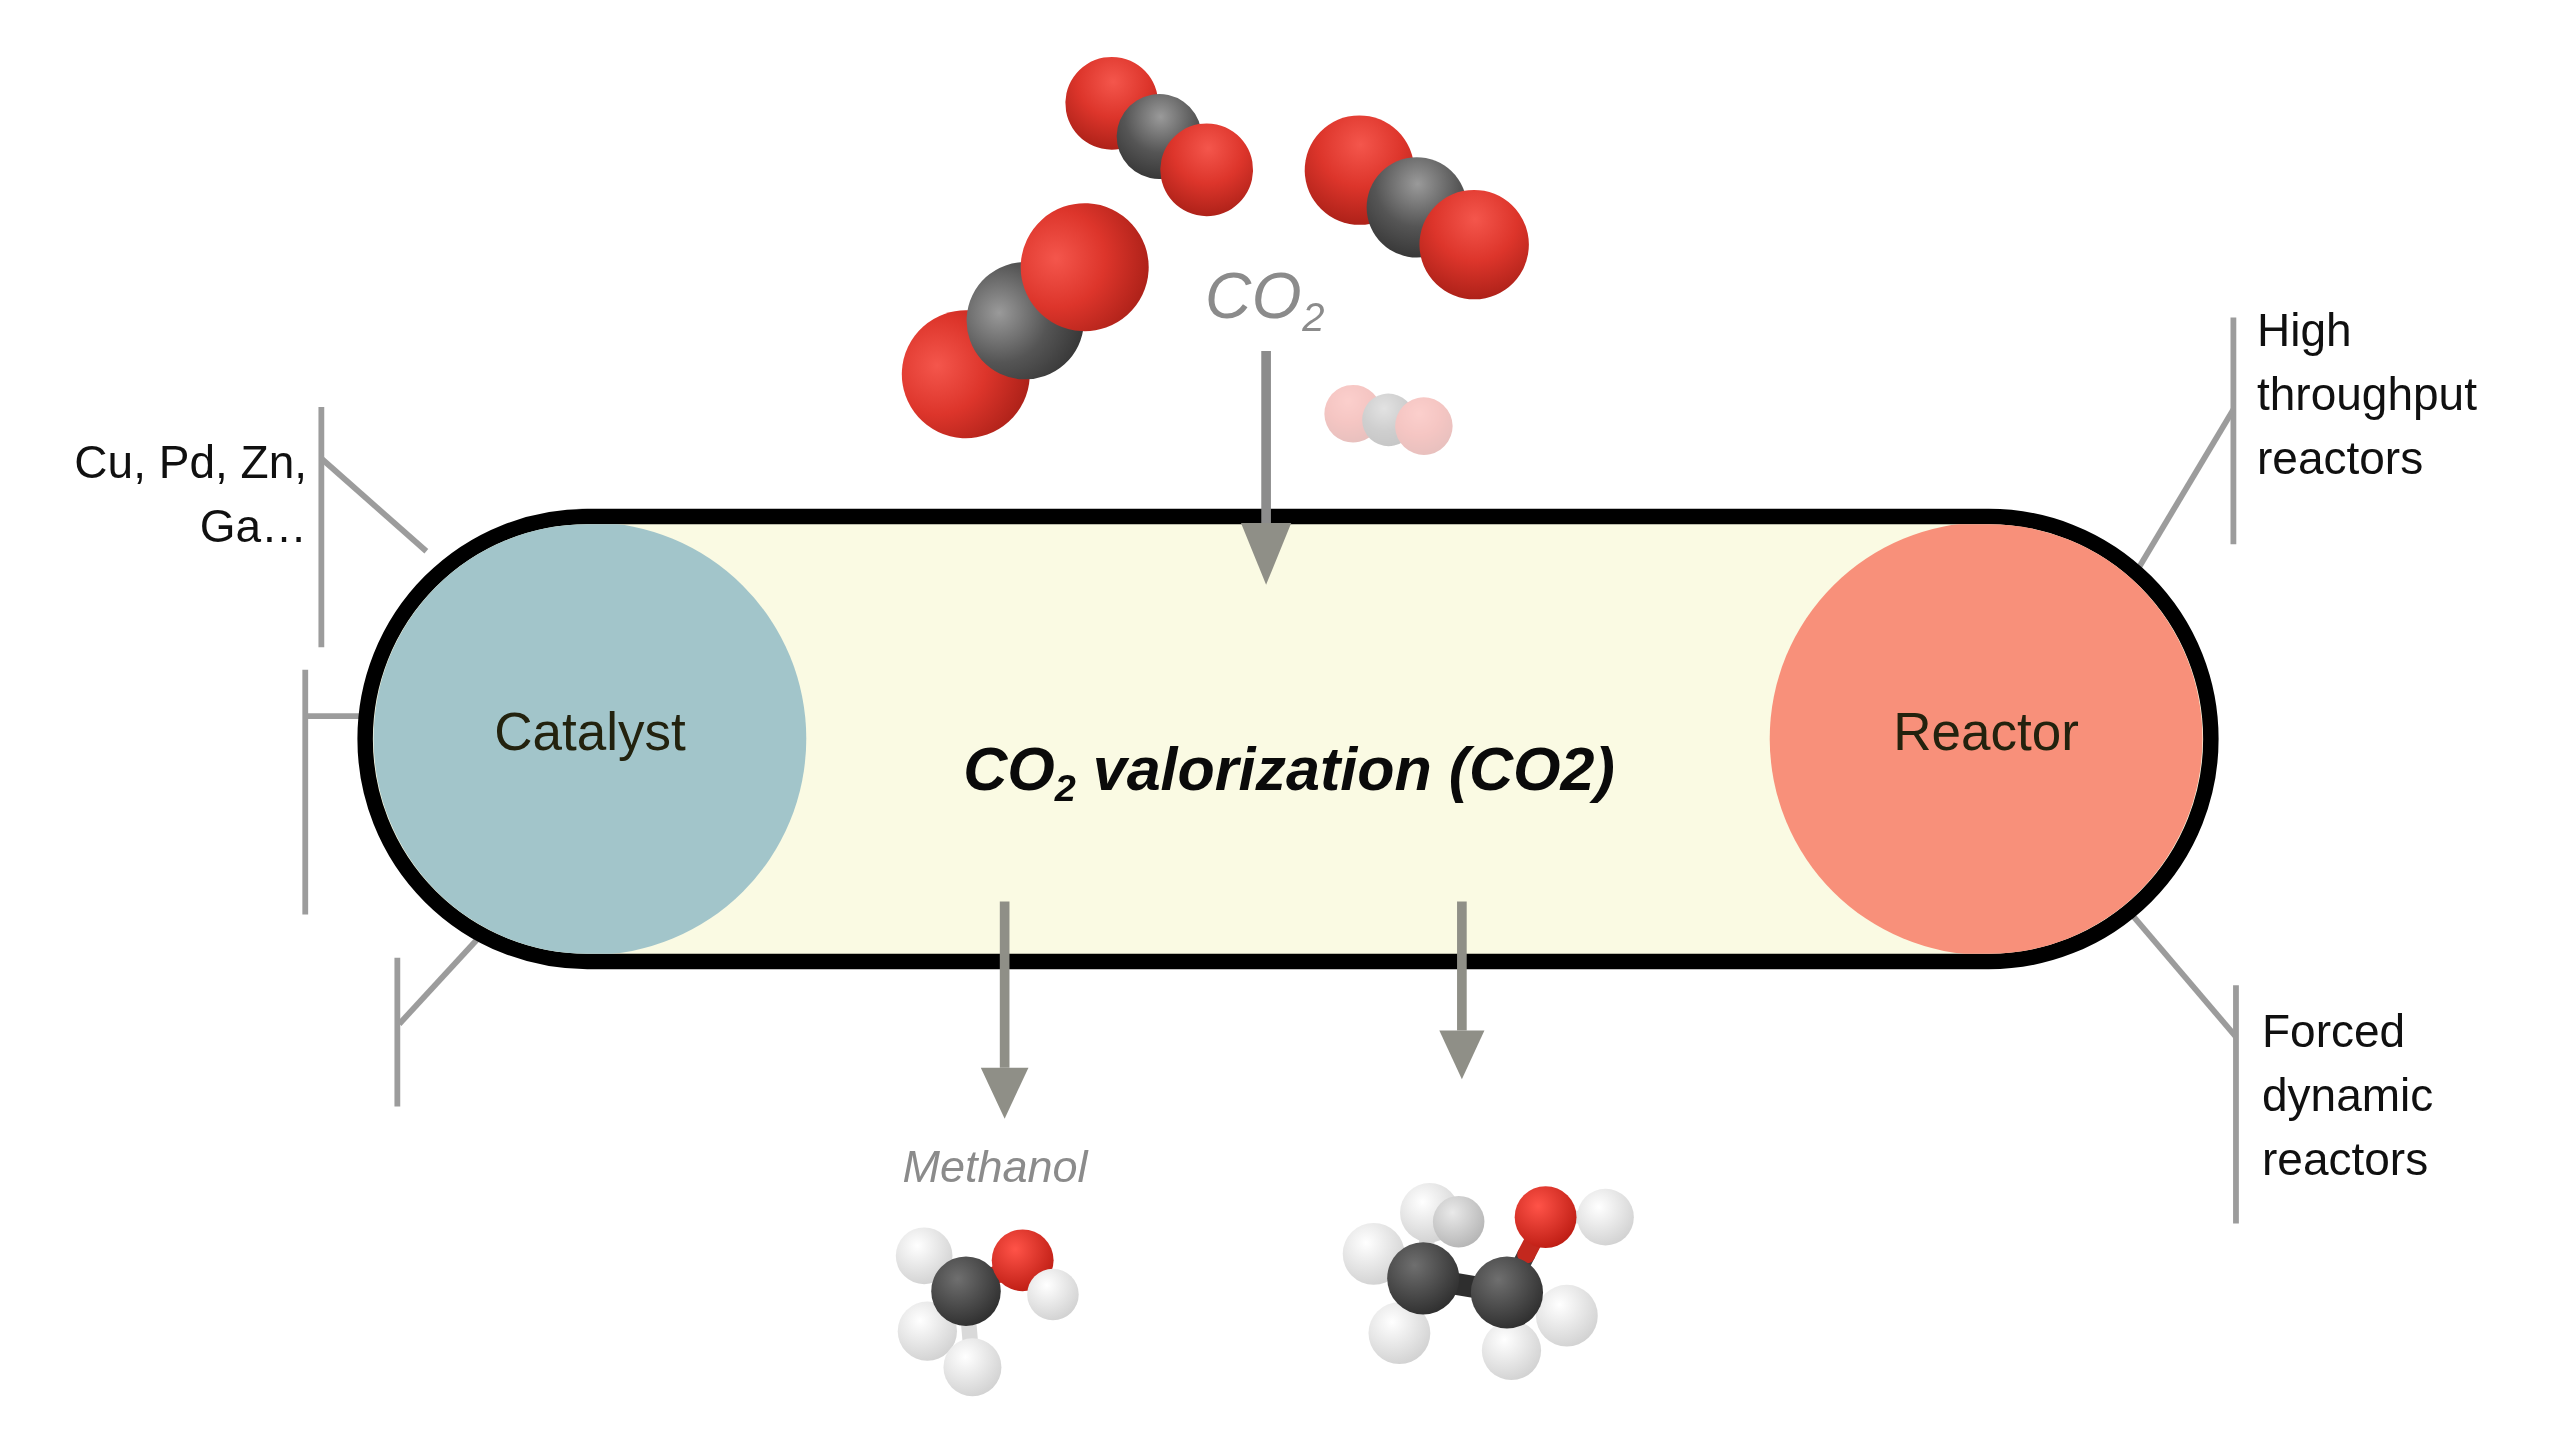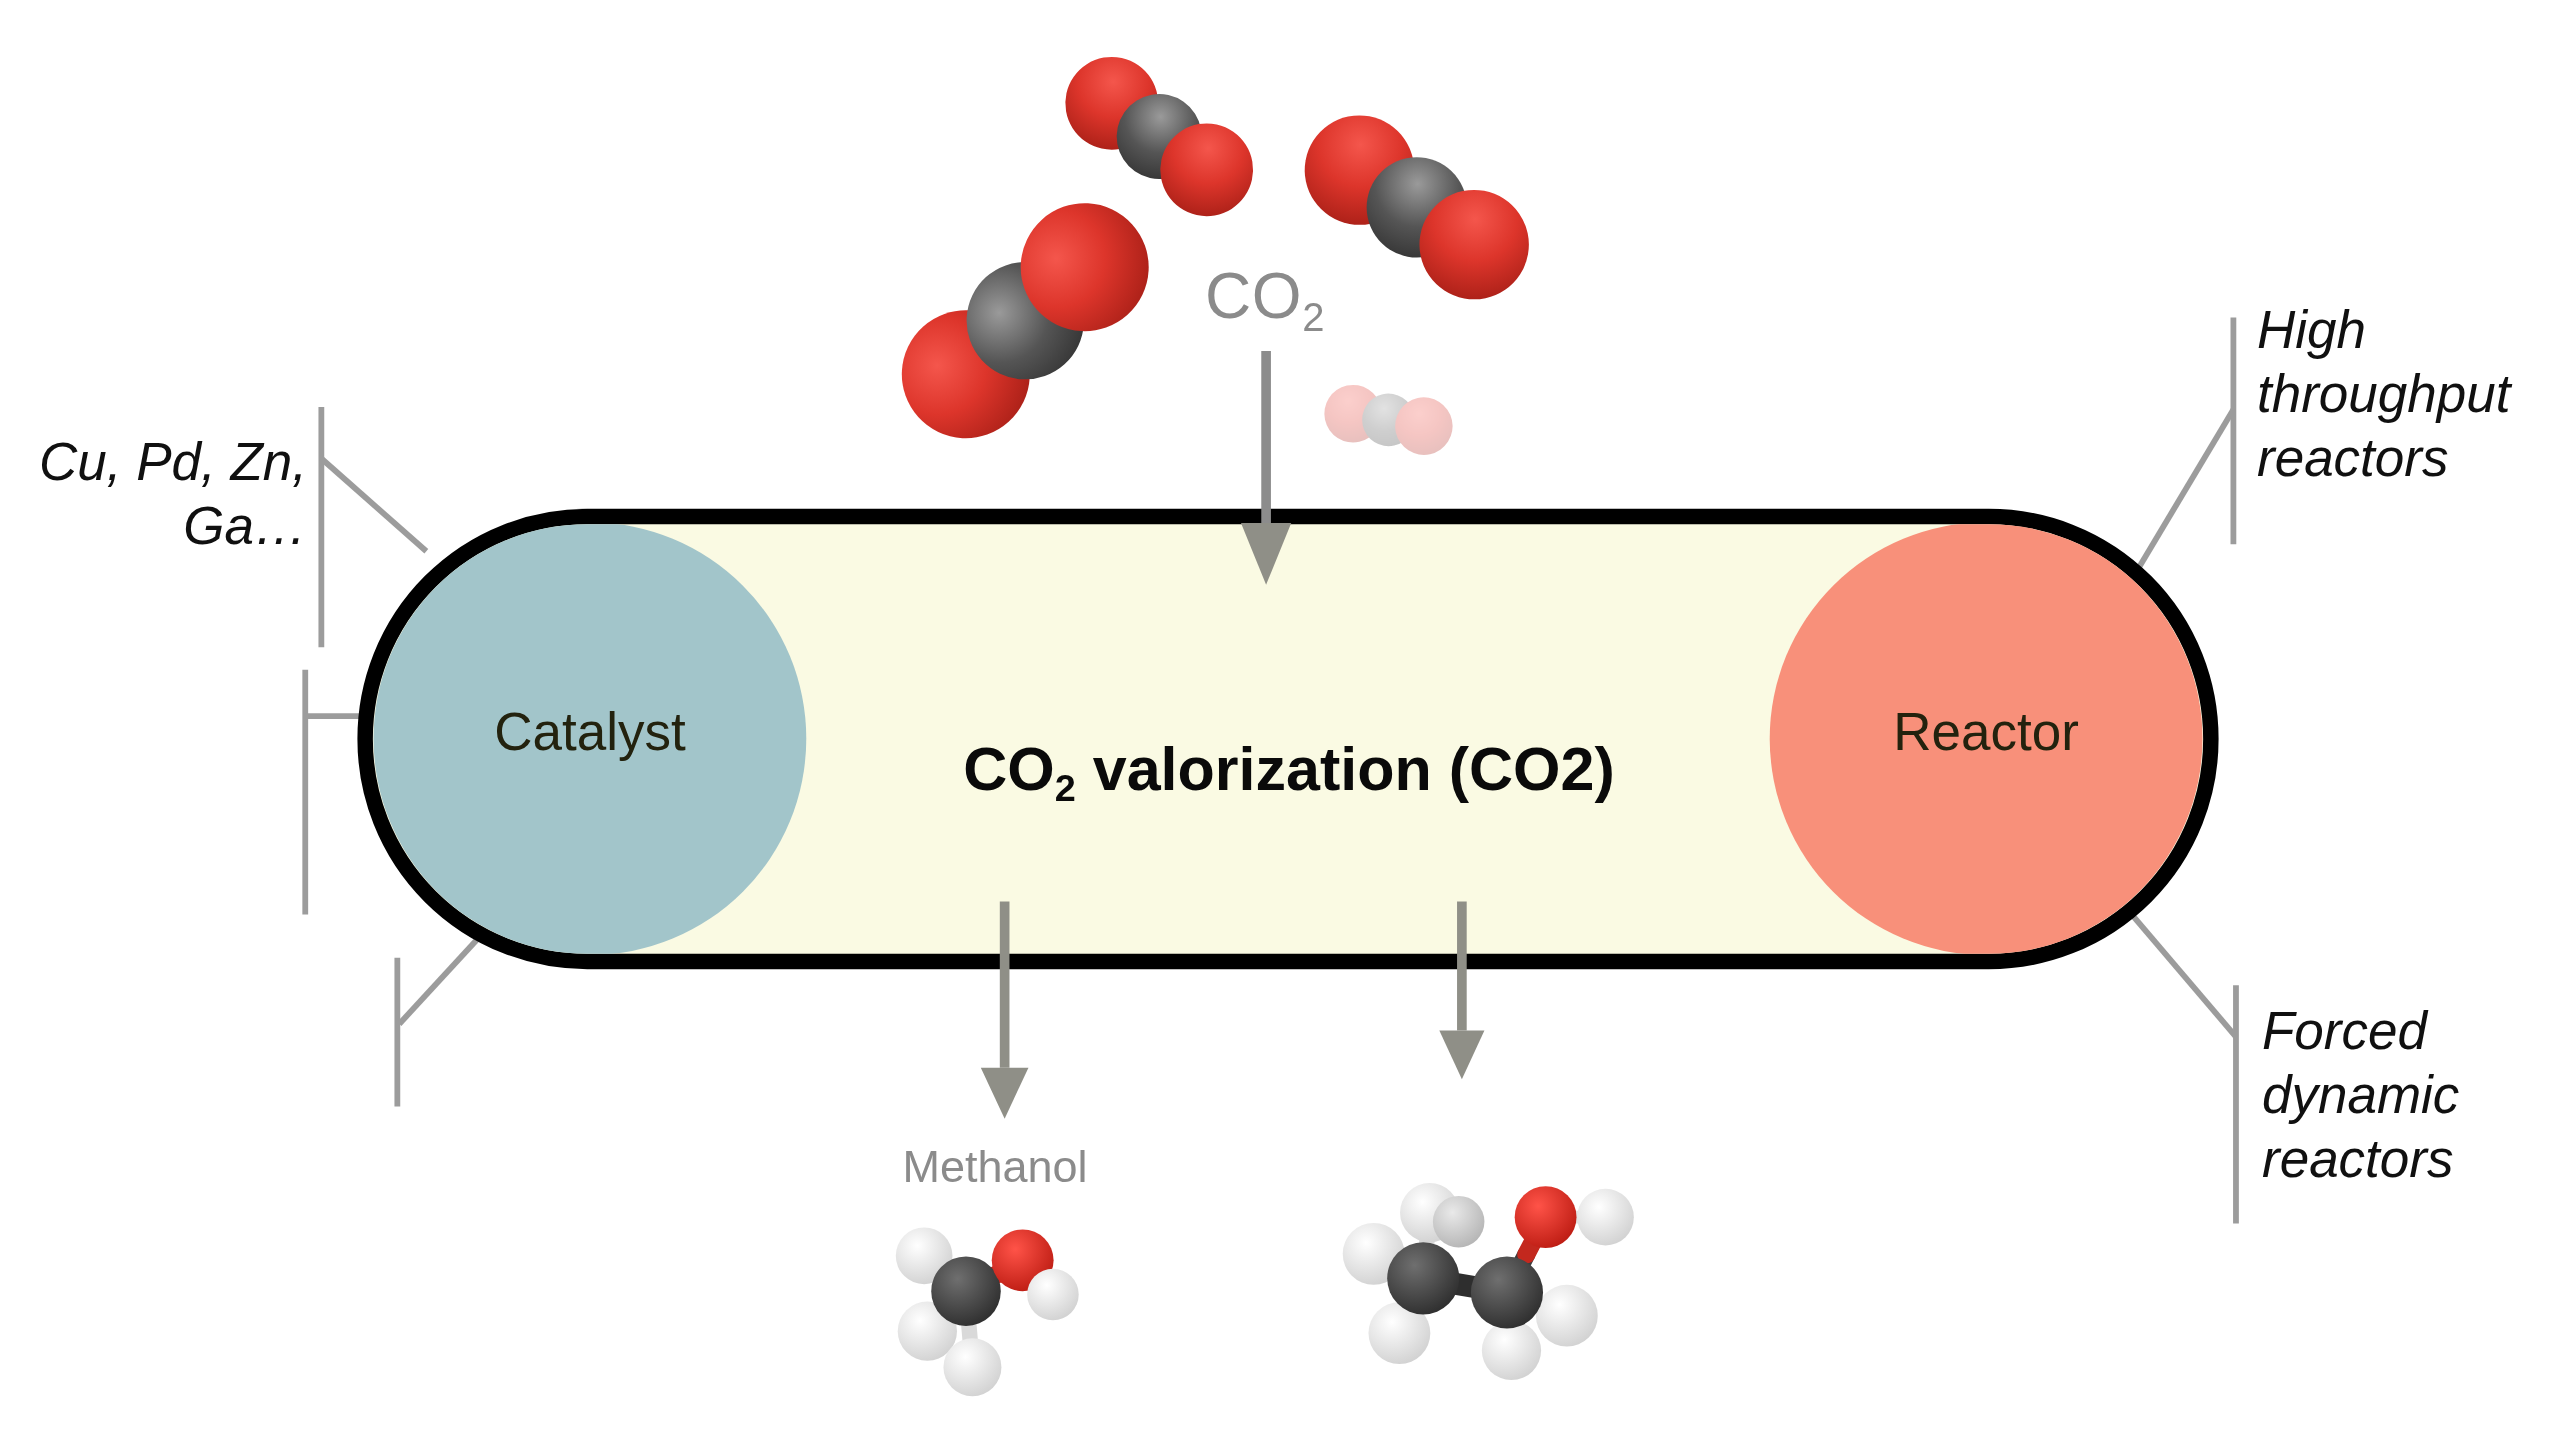--- a/index.html
+++ b/index.html
@@ -1,33 +1,33 @@
 <!DOCTYPE html>
 <html style="font-size:10.3px"><head>
 <meta charset="utf-8">
 <style>
   html,body{margin:0;padding:0;background:#ffffff;}
   body{width:2576px;height:1449px;overflow:hidden;
        font-family:"Liberation Sans", sans-serif;}
   #canvas{position:relative;width:2576px;height:1449px;background:#ffffff;}
   #scene{position:absolute;left:0;top:0;z-index:1;}
   .txt{position:absolute;z-index:2;white-space:nowrap;}
-  .center{transform:translateX(-50%);text-align:center;}
+  .center{transform:translateX(-50%);text-align:center;font-style:italic;}
   .vcenter{transform:translate(-50%,-50%);text-align:center;}
 
   .co2-feed{font-size:64px;color:#8b8b8b;letter-spacing:0.6px;}
   .co2-feed sub{font-size:40px;vertical-align:-0.32em;}
 
   .thermal{font-size:63px;color:#b4b4b4;}
   .main-title{font-size:61px;font-weight:bold;color:#0a0a0a;}
   .main-title sub{font-size:0.62em;vertical-align:-0.28em;font-weight:bold;}
 
   .vessel-label{font-size:53px;color:#23220e;}
 
-  .annot{font-size:53px;color:#101010;line-height:64px;font-style:italic;}
+  .annot{font-size:46px;color:#101010;line-height:64px;}
   .annot.right{text-align:right;}
   .annot.left{text-align:left;}
   .annot-micro{line-height:66px;}
   .annot-mofs{line-height:63px;}
 
   .product-label{font-size:45px;color:#8b8b8b;}
 </style>
 </head>
 <body>
 

